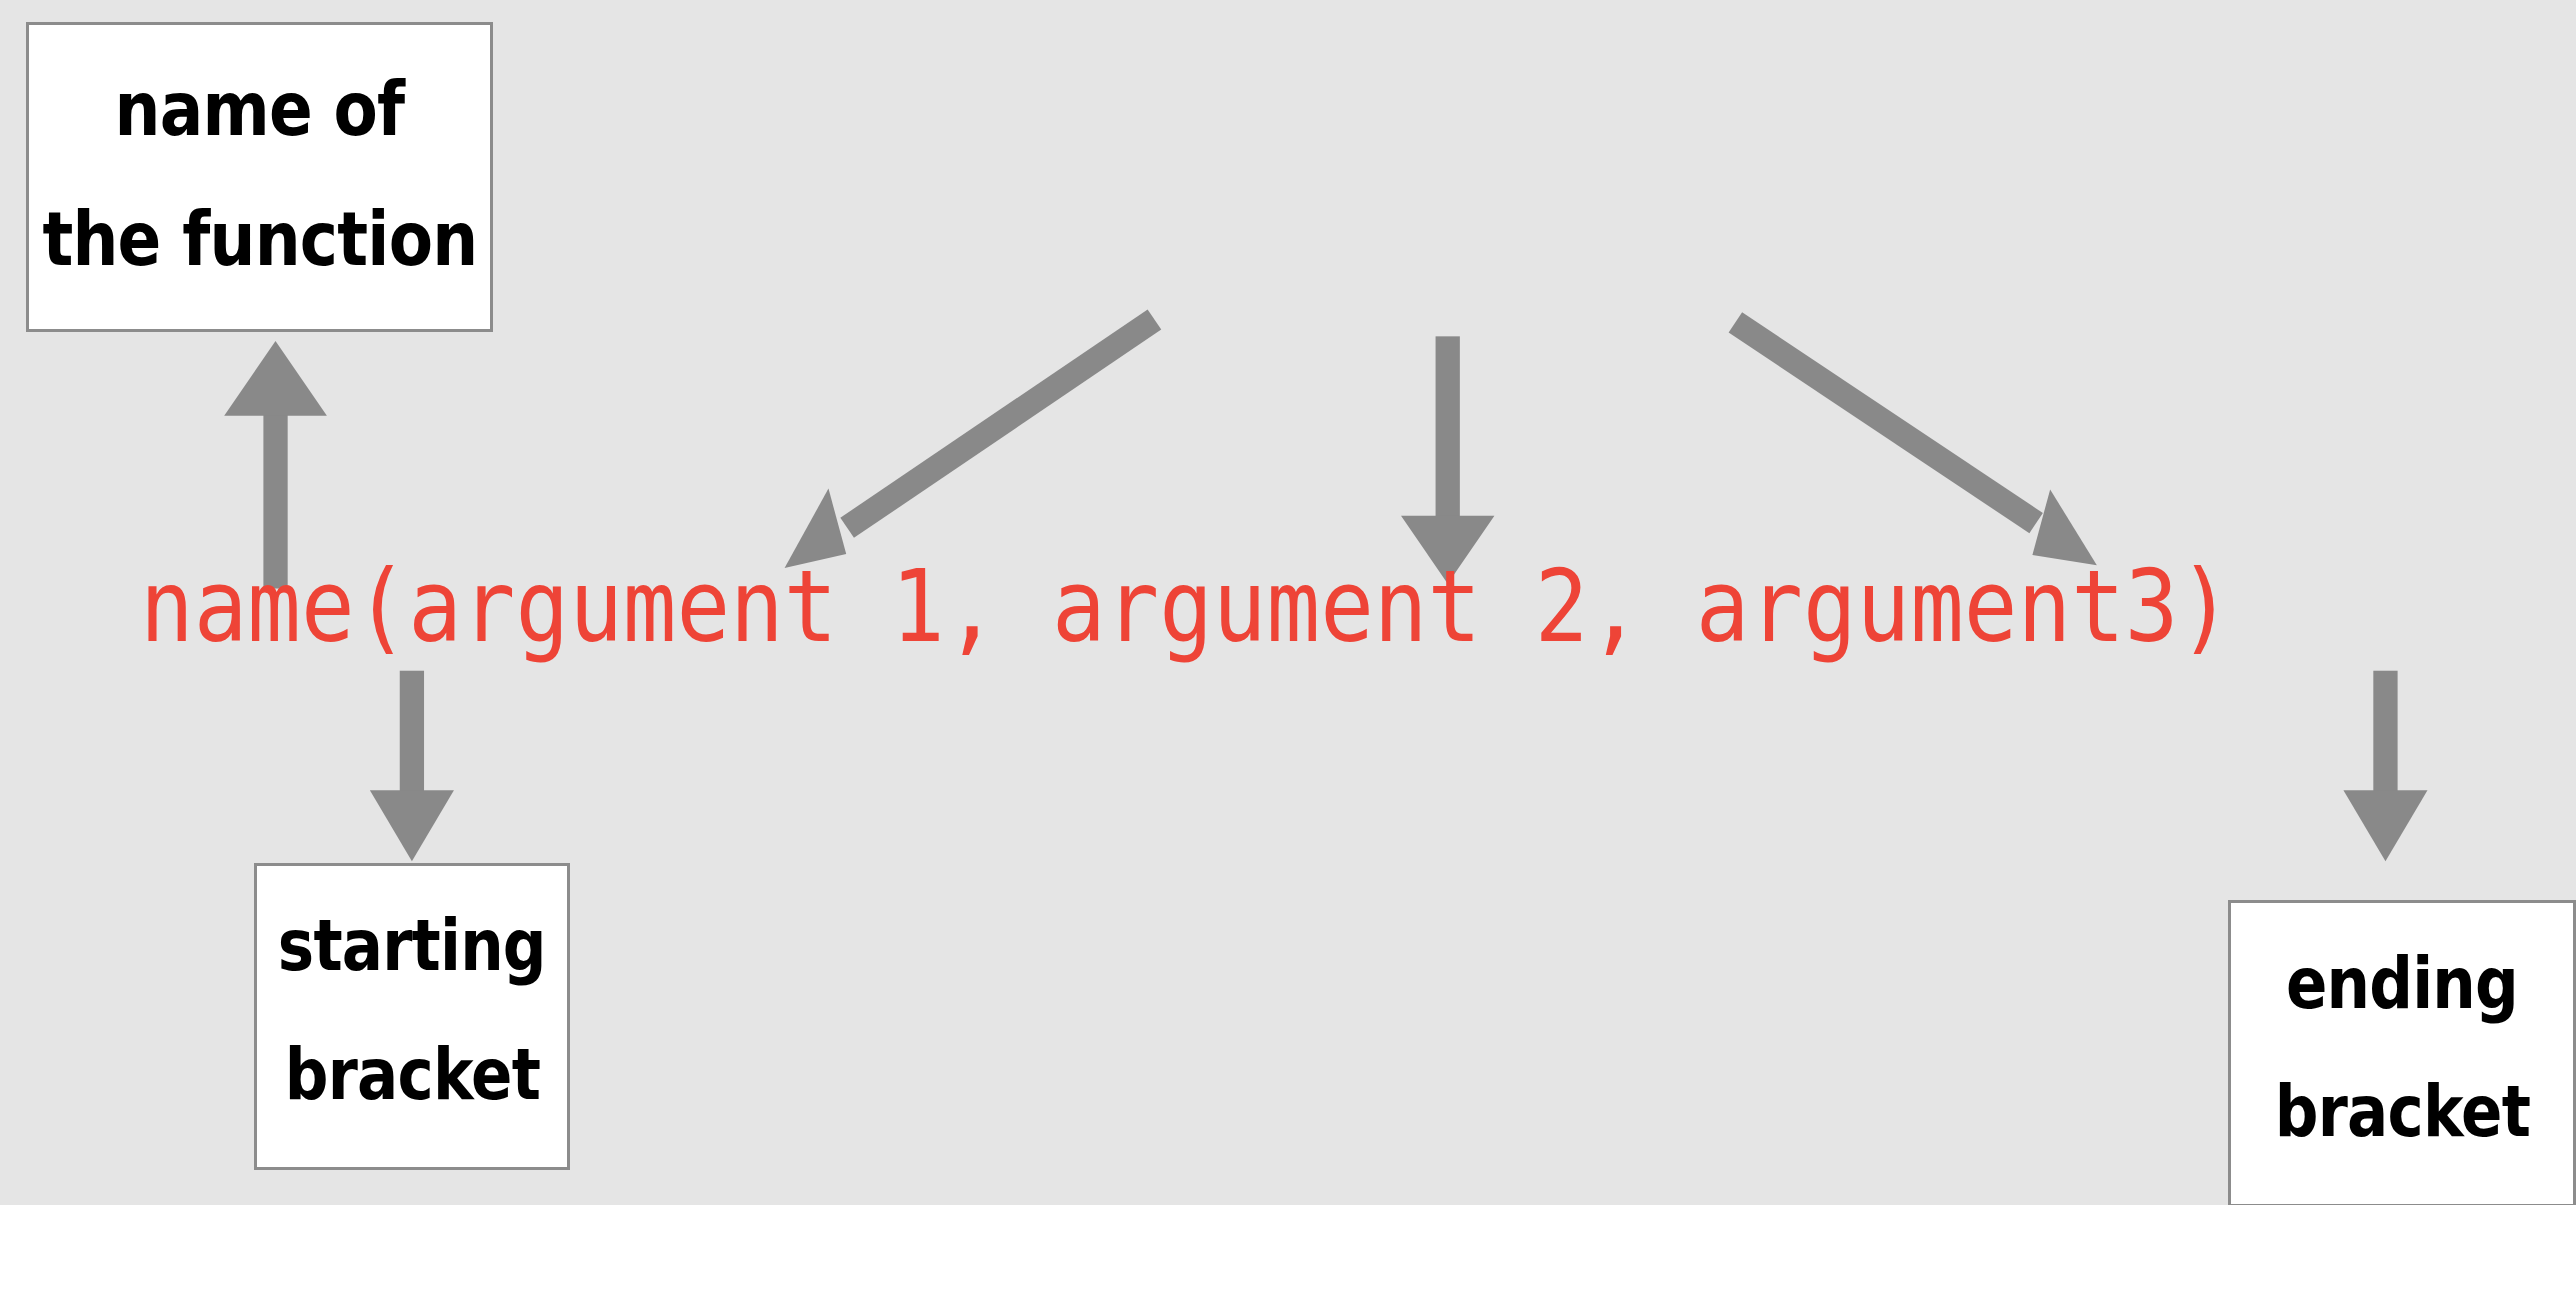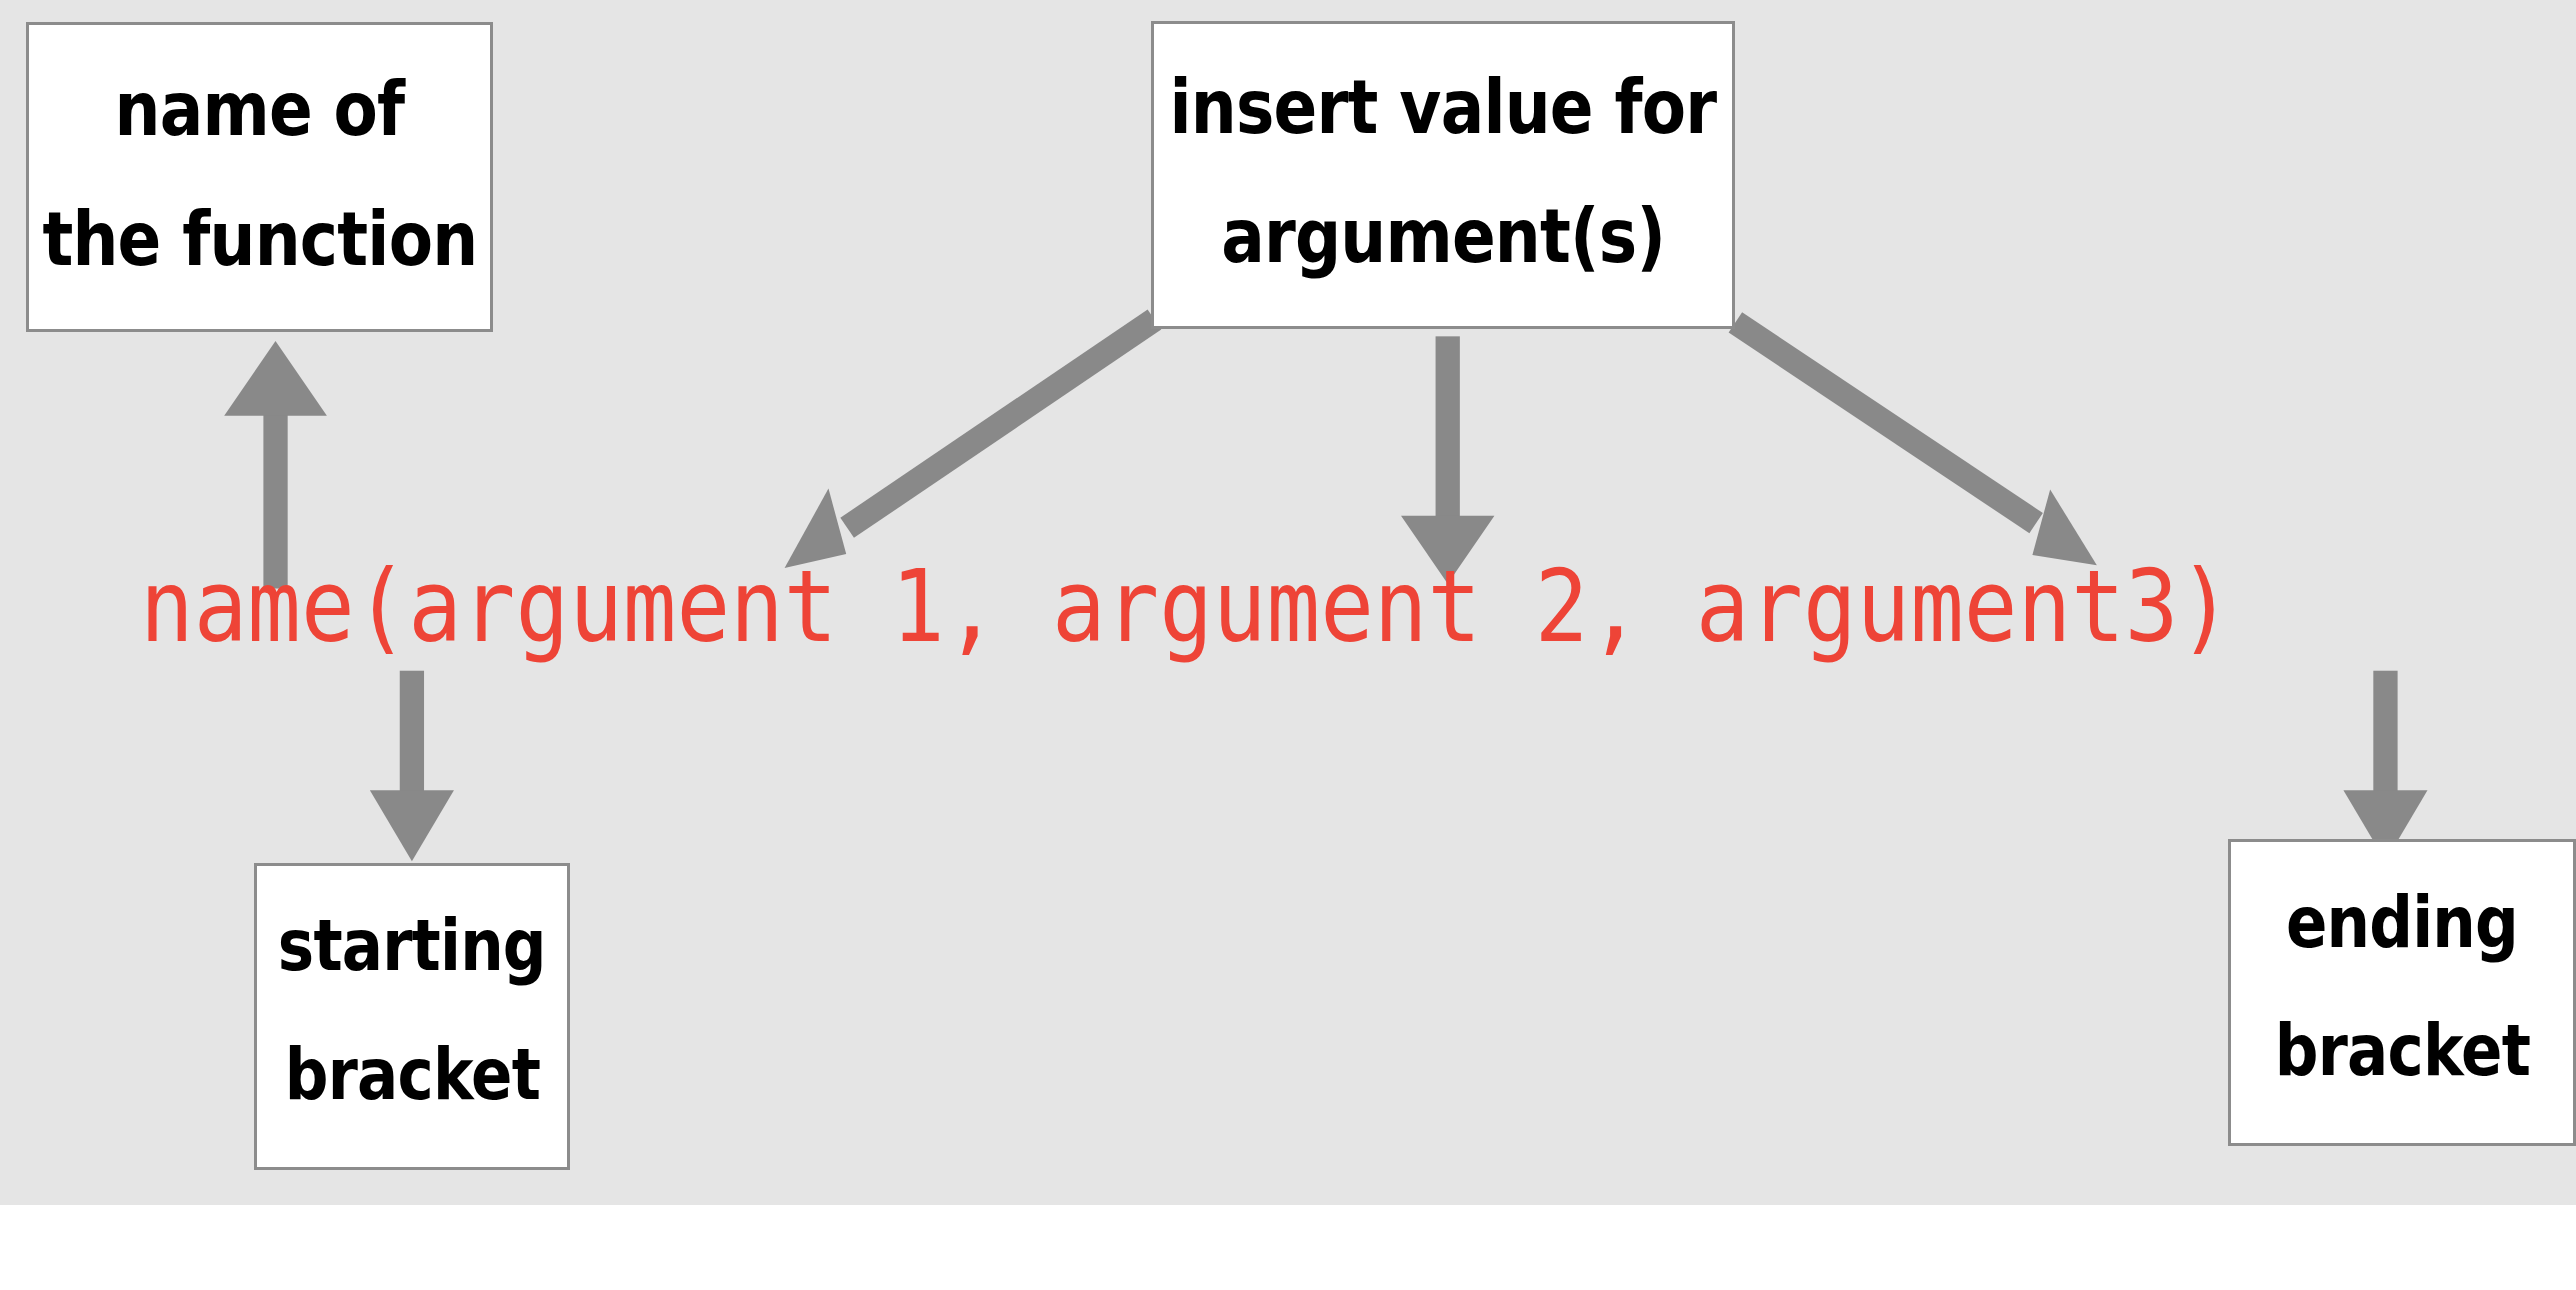--- a/index.html
+++ b/index.html
@@ -49,21 +49,21 @@
   }
   #box-insert-value .anno-line { font-size: 75px; }
 
   #box-starting-bracket {
     left: 254px; top: 863px; width: 316px; height: 307px;
     padding: 15px 0 28px 0;
   }
   #box-starting-bracket .anno-line { font-size: 71px; }
 
   #box-ending-bracket {
-    left: 2228px; top: 839px; width: 348px; height: 307px;
+    left: 2228px; top: 900px; width: 348px; height: 307px;
     padding: 16px 0 28px 0;
   }
   #box-ending-bracket .anno-line { font-size: 71px; }
 
   
   #code-line {
     position: absolute;
     left: 140px;
     top: 549px;
     width: 2335px;
@@ -127,24 +127,20 @@
       <rect x="2541" y="718" width="26" height="130" fill="#898989"></rect>
       <polygon points="2554,922 2509,846 2599,846" fill="#898989"></polygon>
     </g>
   </svg>
 
   <div class="anno-box" id="box-name-of-function">
     <div class="anno-line">name of</div>
     <div class="anno-line">the function</div>
   </div>
 
-  <div class="anno-box" id="box-insert-value">
-    <div class="anno-line">insert value for</div>
-    <div class="anno-line">argument(s)</div>
-  </div>
 
   <div id="code-line">
     <span id="code-text">name(argument 1, argument 2, argument3)</span>
   </div>
 
   <div class="anno-box" id="box-starting-bracket">
     <div class="anno-line">starting</div>
     <div class="anno-line">bracket</div>
   </div>
 

